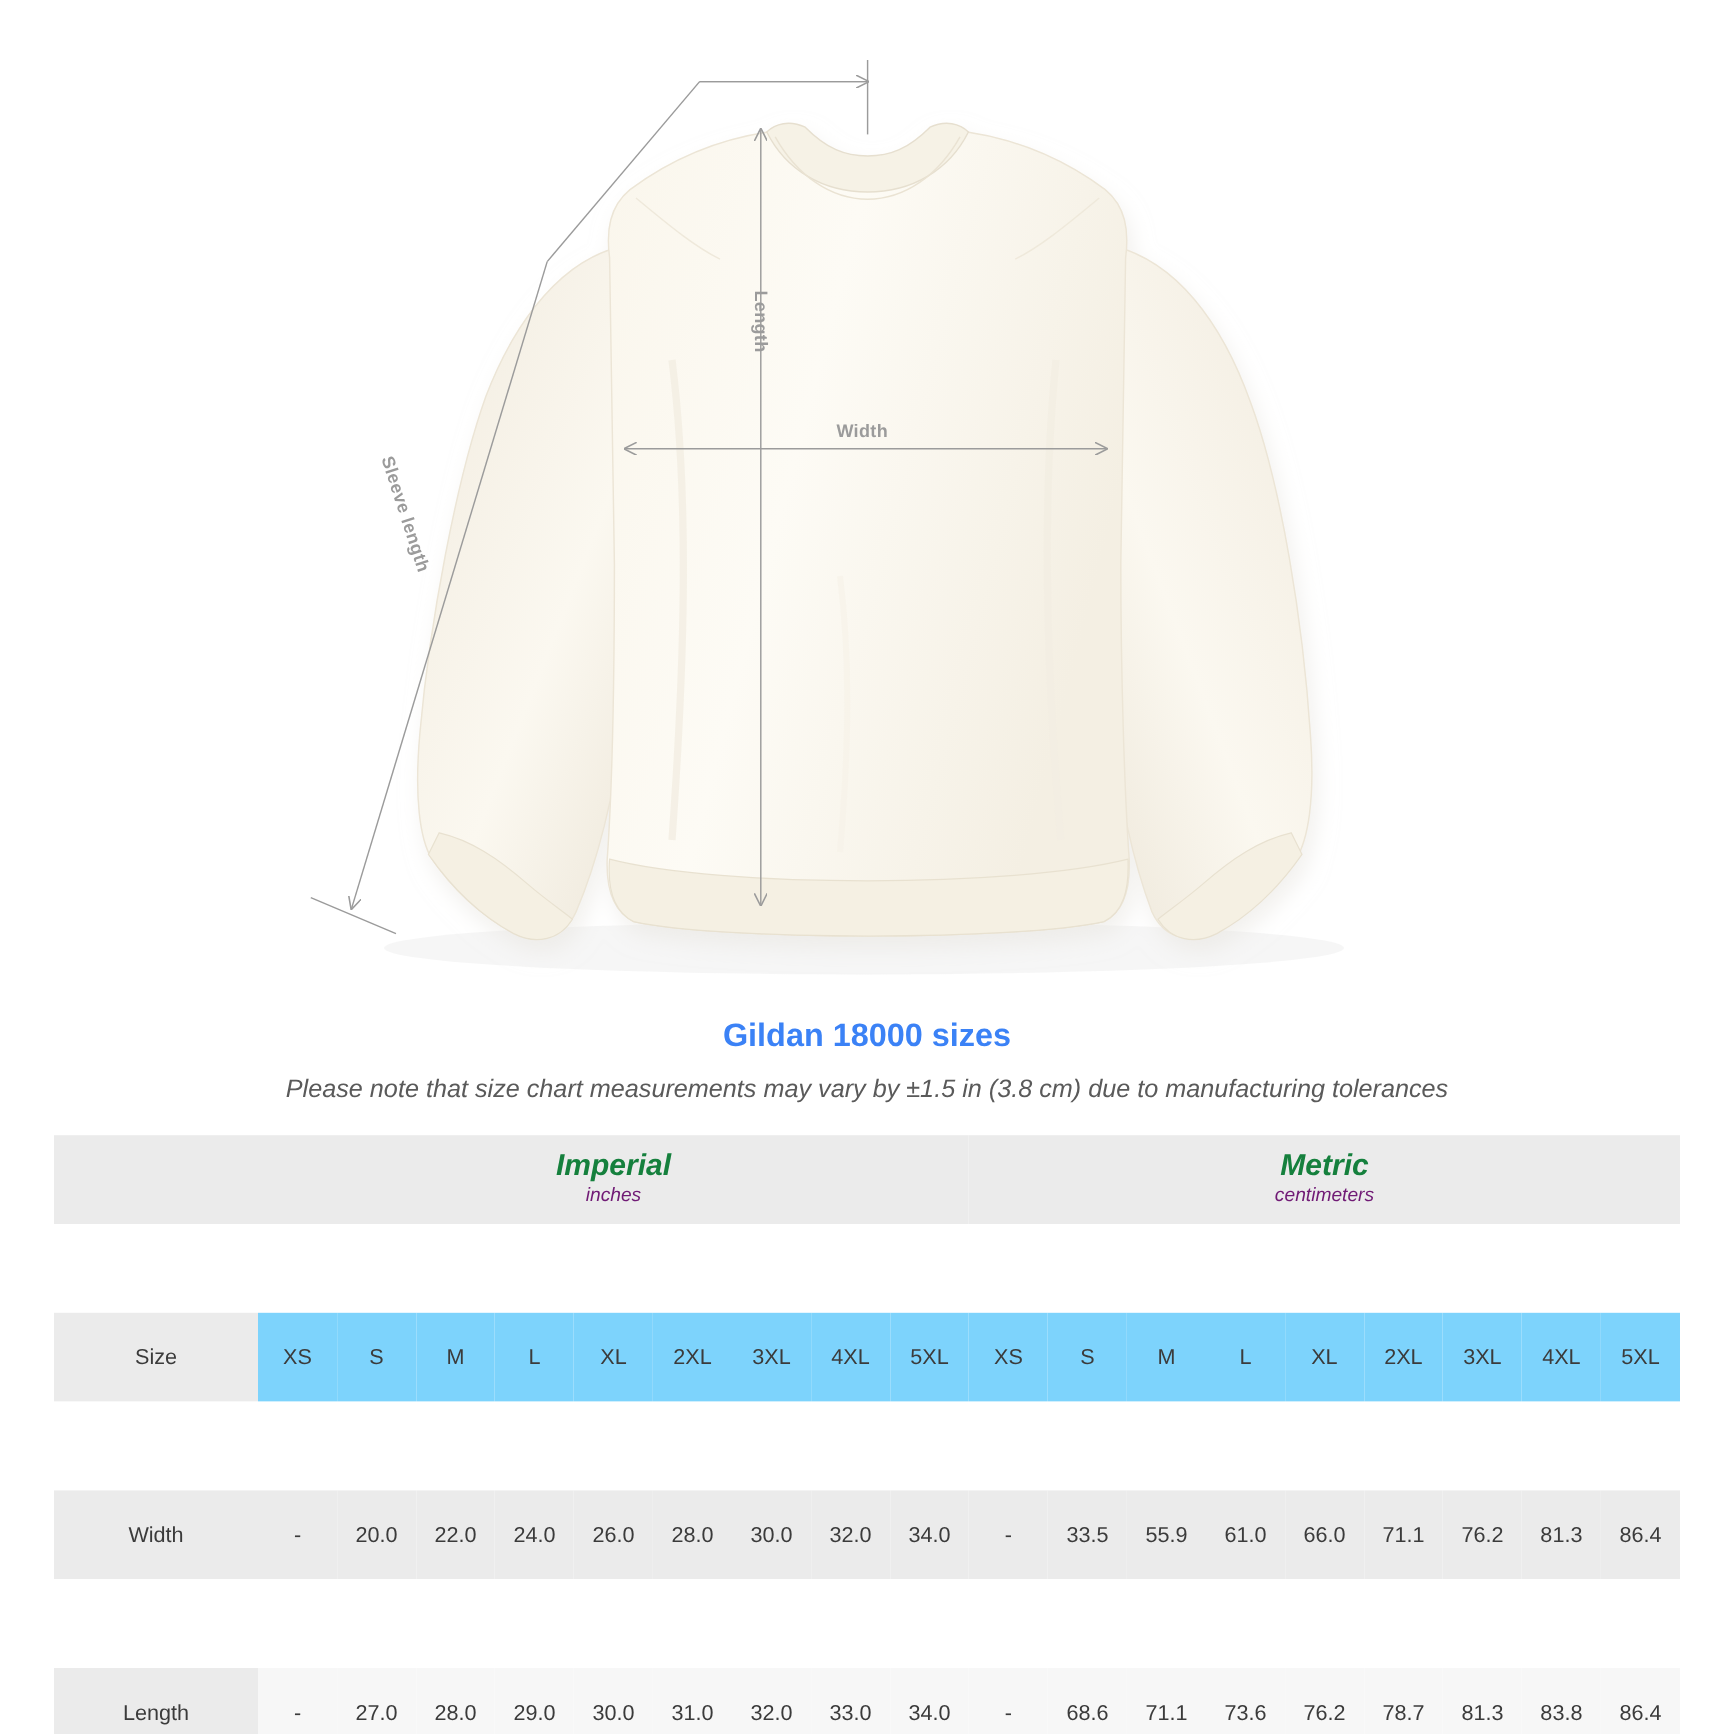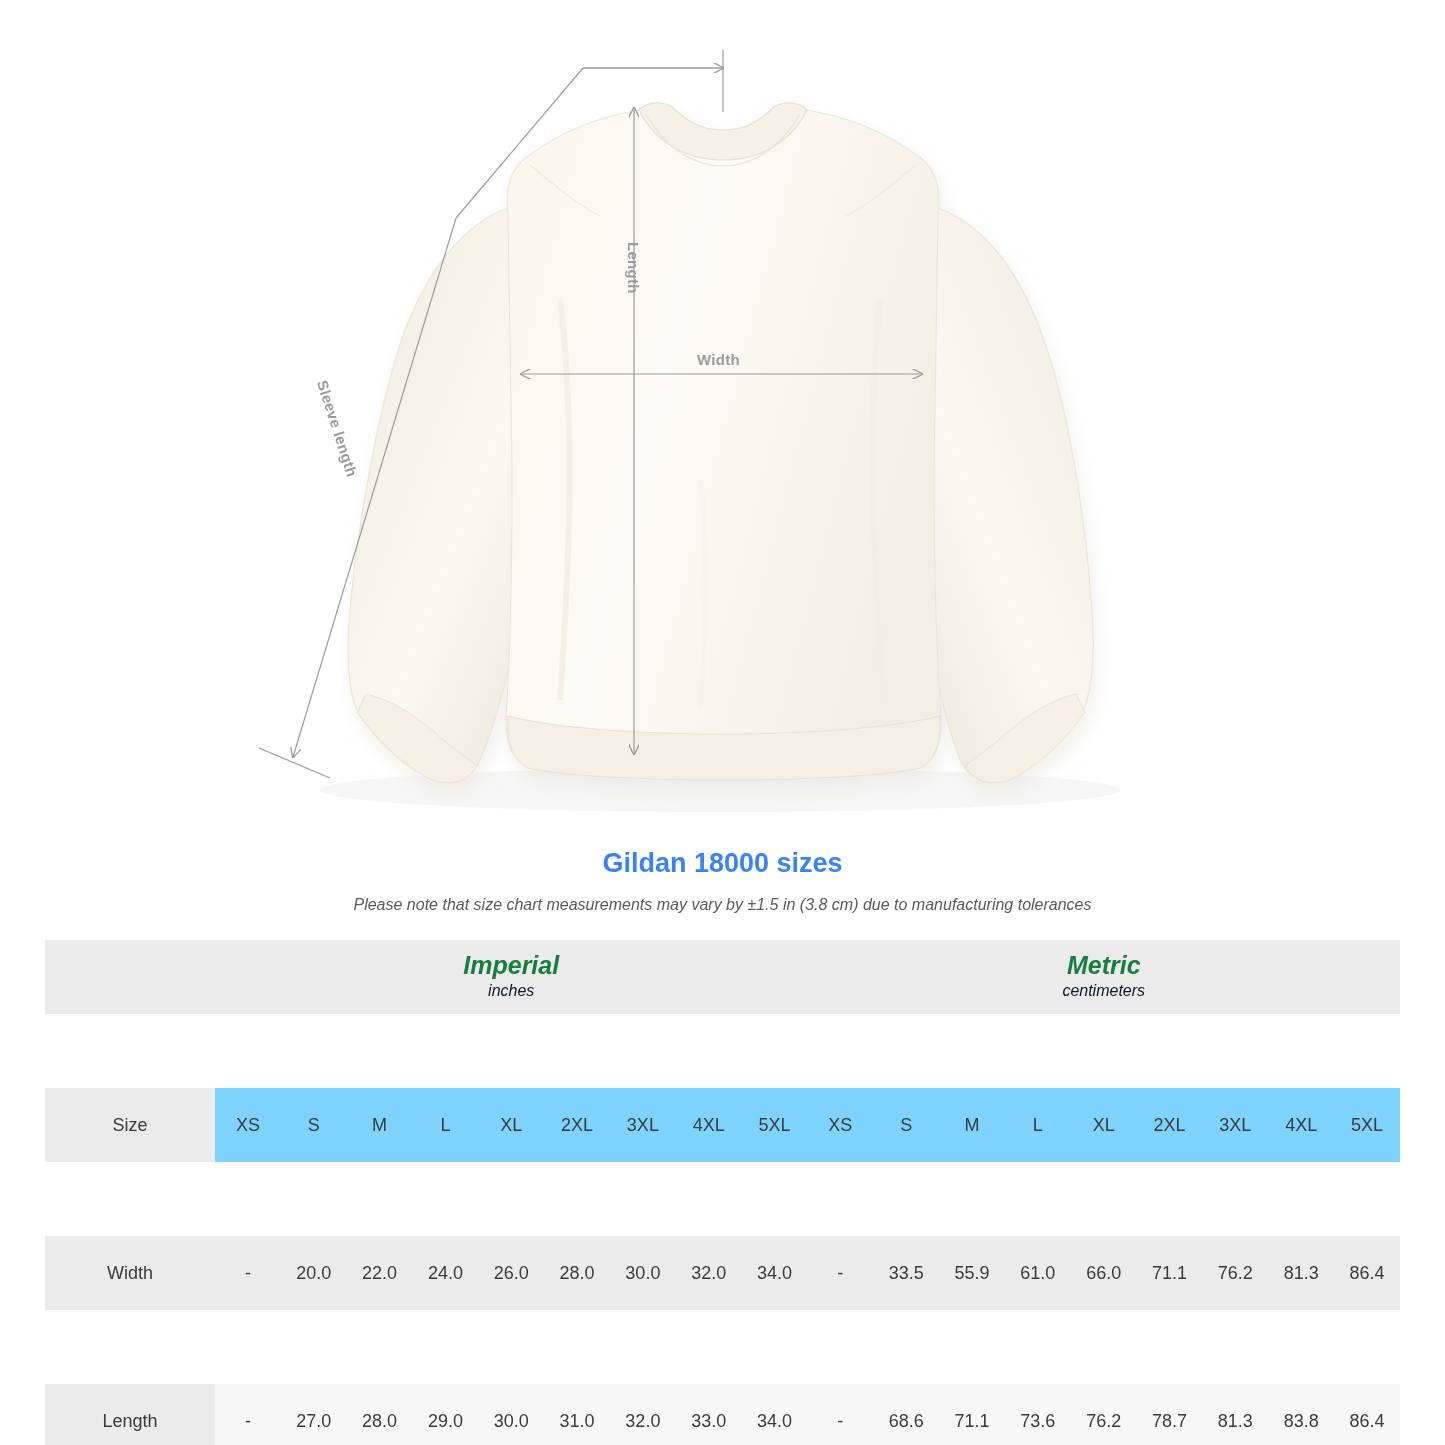--- a/index.html
+++ b/index.html
@@ -59,21 +59,21 @@
     text-align: center;
     margin-top: 18px;
   }
   .chart-title {
     font-size: 27px;
     font-weight: bold;
     color: #3b82f6;
     margin: 0 0 16px 0;
   }
   .chart-note {
-    font-size: 16px;
+    font-size: 21px;
     font-style: italic;
     color: #5a5a5a;
     margin: 17px;
   }
 
   
   .table-wrap {
     margin-top: 26px;
     padding: 0 45px;
   }
@@ -100,21 +100,21 @@
   .unit-title {
     font-size: 25px;
     font-style: italic;
     font-weight: bold;
     color: #15803d;
     line-height: 1.15;
   }
   .unit-sub {
     font-size: 16px;
     font-style: italic;
-    color: #0f172a;
+    color: #701a75;
     line-height: 1.5;
   }
   
   .head-row td {
     background: #7dd3fc;
     font-weight: bold;
     font-size: 19px;
     color: #3b3b3b;
   }
   .head-row td.rowlabel {

